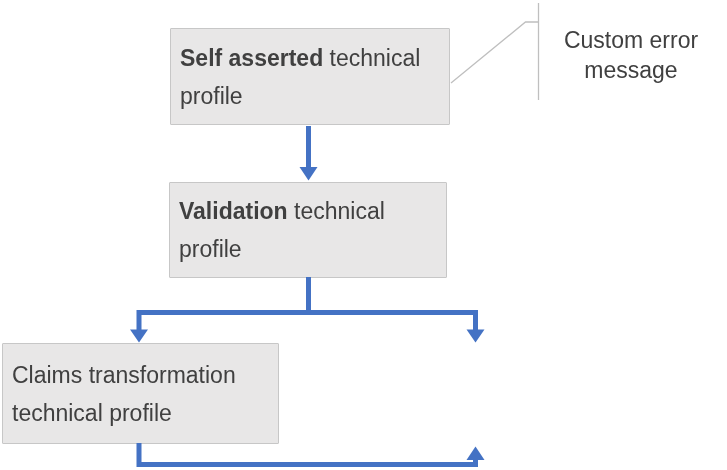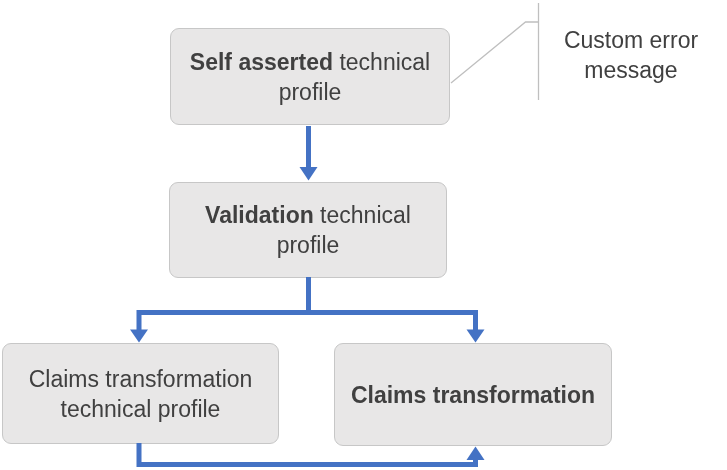--- a/index.html
+++ b/index.html
@@ -43,27 +43,26 @@
   .callout-line{
     stroke:var(--callout_line);
     stroke-width:1.3;
     fill:none;
   }
   .node{
     position:absolute;
     z-index:2;
     background:var(--node_fill);
     border:1px solid var(--node_border);
-    border-radius:9px;
+    border-radius:1px;
     display:flex;
     align-items:center;
     justify-content:center;
-    text-align:center;
     font-size:23px;
-    line-height:30px;
+    line-height:38px;
     color:var(--text);
     box-sizing:border-box;
     padding:4px 9px;
   }
   .node .b{font-weight:bold;}
   .node-1{left:170px;top:28px;width:280px;height:97px;}
   .node-2{left:169px;top:182px;width:278px;height:96px;}
   .node-3{left:2px;top:343px;width:277px;height:101px;}
   .node-4{left:334px;top:343px;width:278px;height:103px;}
   .callout-text{
@@ -103,19 +102,16 @@
   </div>
 
   <div class="node node-3">
     <div><span class="b"></span><span>Claims transformation technical profile</span></div>
   </div>
 
   <div class="node node-2">
     <div><span class="b">Validation</span><span> technical profile</span></div>
   </div>
 
-  <div class="node node-4">
-    <div><span class="b">Claims transformation</span><span></span></div>
-  </div>
 
   <div class="callout-text">Custom error message</div>
 
 </div>
 
 </body></html>

